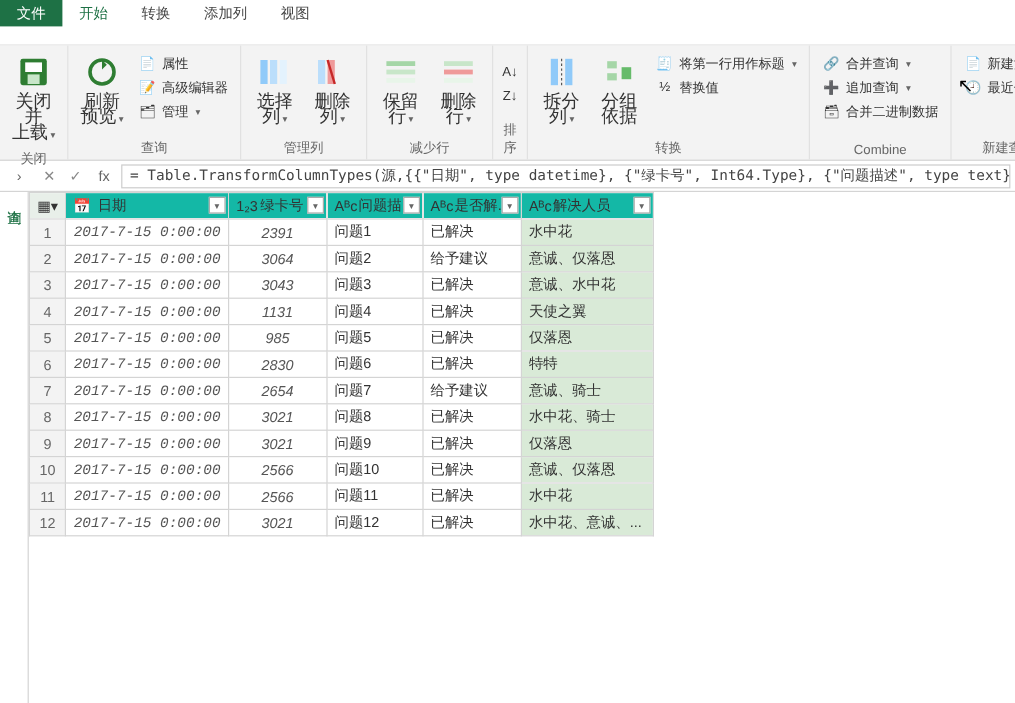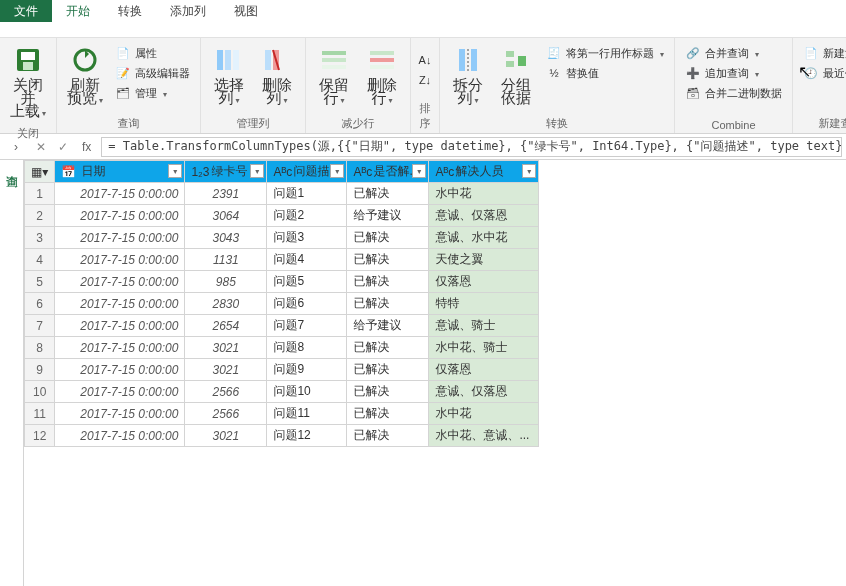--- a/index.html
+++ b/index.html
@@ -35,24 +35,24 @@
 
 
 .main { display: flex; height: calc(586px - 22px - 96px - 26px); }
 .rail { width: 24px; border-right: 1px solid #d4d4d4; display: flex; flex-direction: column; align-items: center; padding-top: 6px; gap: 10px; color: #1e7145; }
 
 
 .grid-wrap { flex: 1; overflow: auto; }
 .grid { border-collapse: collapse; font-size: 12px; }
 .grid th, .grid td { border: 1px solid #d4d4d4; padding: 2px 6px; height: 21px; text-align: left; white-space: nowrap; overflow: hidden; }
 .grid th { background: #e8efe9; font-weight: normal; position: relative; }
-.grid th.hdr { background: #0ea5e9; }
+.grid th.hdr { background: #14b8a6; }
 .grid .rownum { background: #f3f3f3; text-align: center; color: #666; width: 30px; }
 .grid td.num { text-align: center; font-style: italic; color: #555; }
-.grid td.date { text-align: right; font-style: italic; color: #555; }
+.grid td.date { text-align: right; font-style: italic; color: #555; font-family: Liberation Mono, monospace; }
 .grid td.hl { background: #d9ead7; }
 .col-icon { display: inline-block; width: 18px; height: 14px; vertical-align: middle; margin-right: 2px; }
 .col-filter { position: absolute; right: 2px; top: 3px; width: 14px; height: 14px; border: 1px solid #aaa; background: #fff; font-size: 8px; display: flex; align-items: center; justify-content: center; color: #666; }
 .corner { background: #e8efe9; width: 30px; }
 
 .cursor-arrow { position: absolute; left: 798px; top: 62px; pointer-events: none; font-size: 16px; color: #000; }
 
 svg { display: block; }
 </style>
 </head>

